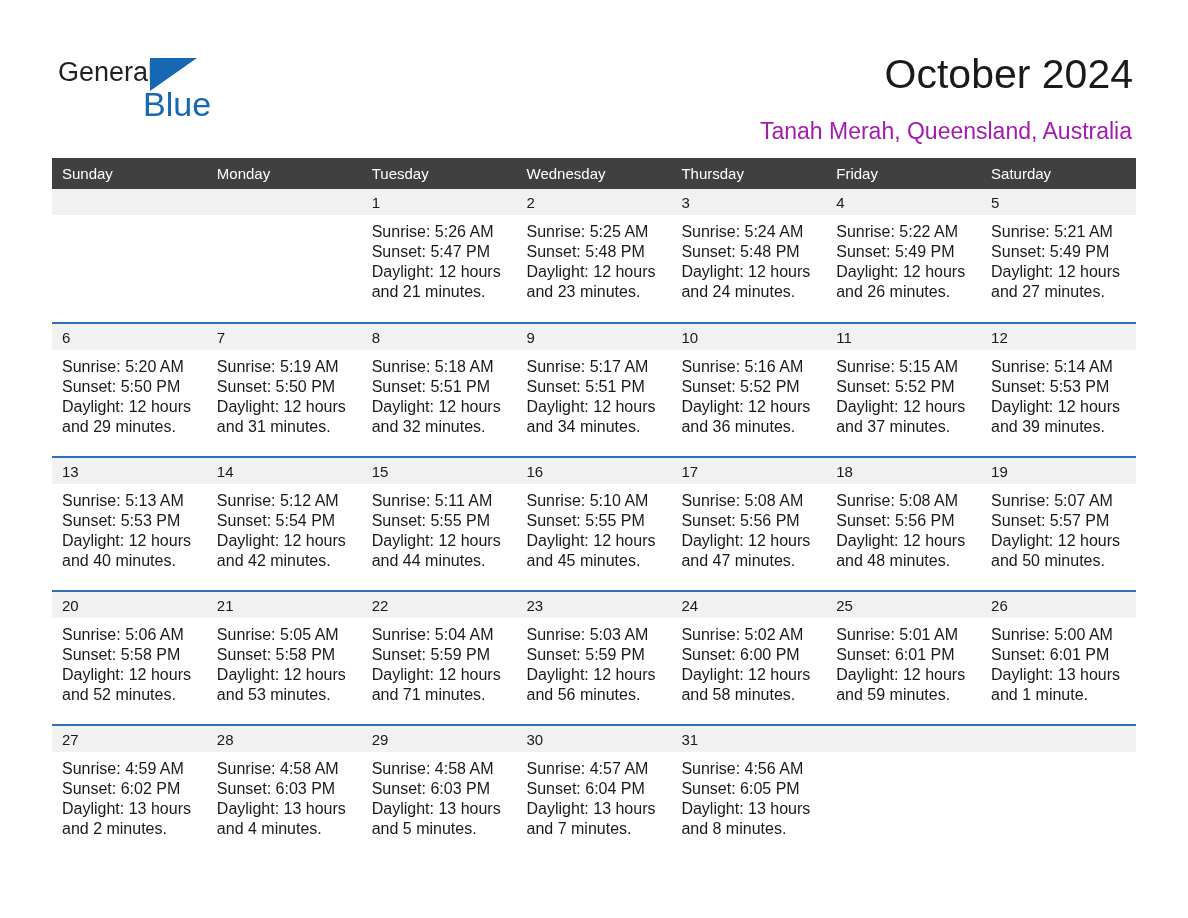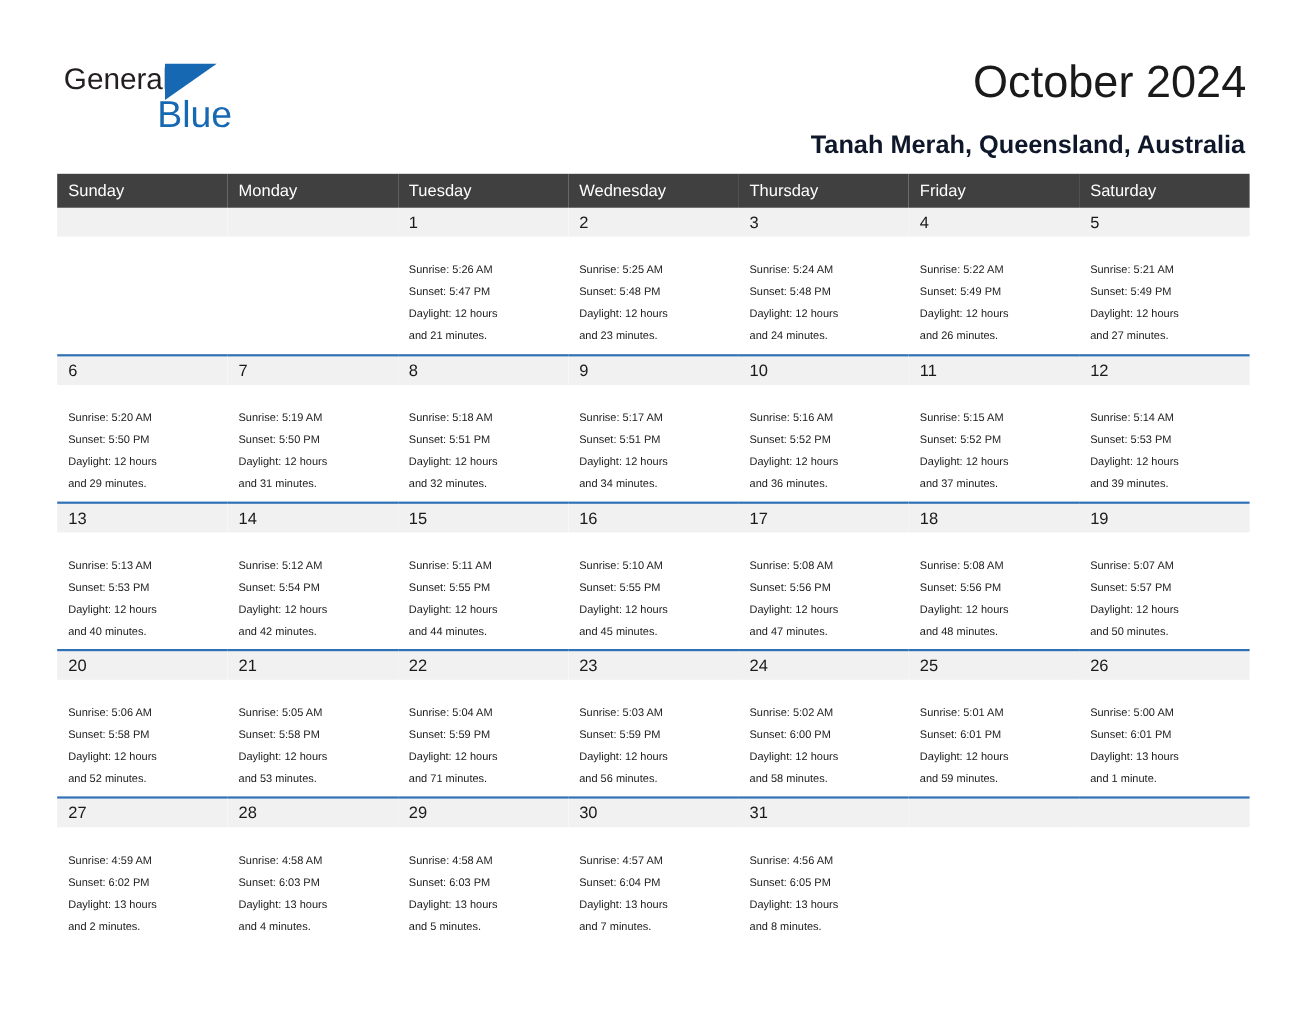--- a/index.html
+++ b/index.html
@@ -73,22 +73,22 @@
     font-weight: 400;
     text-align: center;
     white-space: nowrap;
   }
   .subtitle {
     position: absolute;
     right: 56px;
     top: 117px;
     font-size: 23px;
     line-height: 28px;
-    color: #0f172a;
-    font-weight: 700;
+    color: #a21caf;
+    font-weight: 400;
     text-align: right;
     white-space: nowrap;
   }
 
   
   .calendar {
     position: absolute;
     left: 52px;
     top: 158px;
     width: 1084px;
@@ -121,24 +121,23 @@
     background: #f1f1f1;
     height: 26px;
     padding: 3px 0 0 10px;
     font-size: 15px;
     color: #1a1a1a;
     line-height: 22px;
   }
   td.empty .daynum { background: #f1f1f1; }
   .dayinfo {
     padding: 7px 8px 0 10px;
-    font-size: 10px;
+    font-size: 16px;
     line-height: 20px;
     color: #1a1a1a;
-    margin-top: 14px;
   }
   .dayinfo div { white-space: normal; }
 </style>
 </head>
 <body>
 
 <div class="page">
 
   <div class="header">
 

